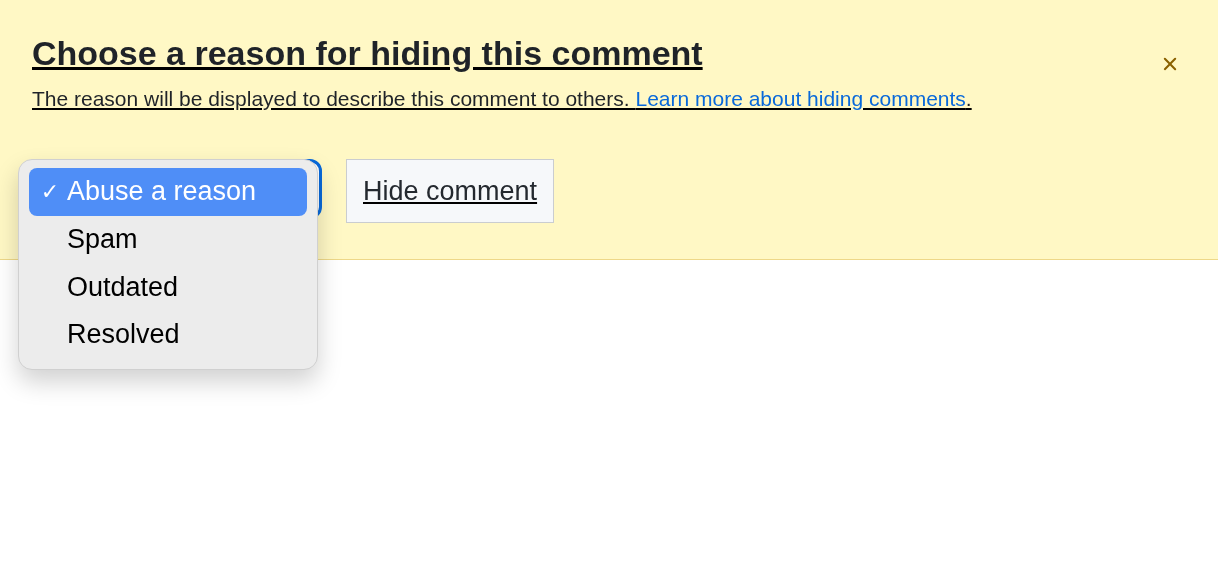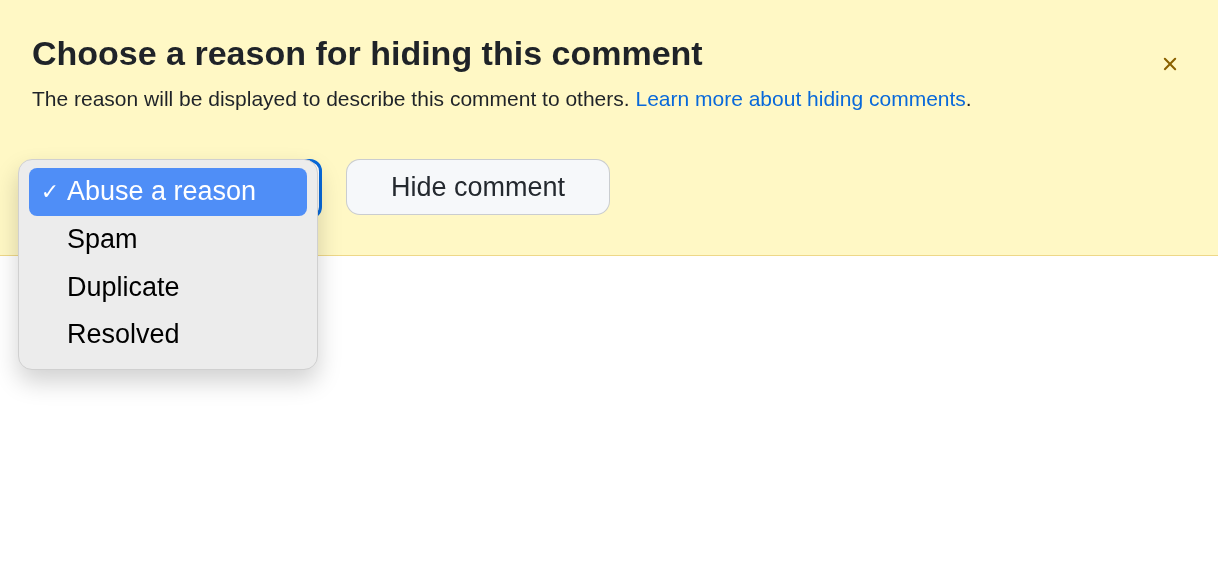--- a/index.html
+++ b/index.html
@@ -12,20 +12,21 @@
       background: #ffffff;
       width: 1218px;
       height: 570px;
       position: relative;
     }
     .banner {
       background: #fff8c5;
       border-bottom: 1px solid rgba(212, 167, 44, 0.4);
       padding: 32px 32px 36px 32px;
       position: relative;
+      text-decoration: underline;
     }
     .close-btn {
       position: absolute;
       top: 52px;
       right: 36px;
       width: 24px;
       height: 24px;
       background: none;
       border: none;
       cursor: pointer;
@@ -69,27 +70,27 @@
     .select-outline {
       width: 290px;
       height: 60px;
       border: 3px solid #0969da;
       border-radius: 12px;
       background: #ffffff;
     }
     .hide-btn {
       background: #f6f8fa;
       border: 1px solid rgba(31, 35, 40, 0.2);
-      border-radius: 14px;
-      padding: 12px 44px;
+      border-radius: 0;
+      padding: 12px 16px;
       font-size: 27px;
       font-weight: 500;
       color: #24292f;
       cursor: pointer;
-      height: 56px;
+      height: 64px;
       line-height: 1;
     }
     .dropdown {
       position: absolute;
       top: 0;
       left: -14px;
       width: 300px;
       background: #ececec;
       border: 1px solid #d0d0d0;
       border-radius: 14px;
@@ -148,21 +149,21 @@
         <div class="dropdown-item selected">
           <span class="check">✓</span>
           <span>Abuse a reason</span>
         </div>
         <div class="dropdown-item">
           <span class="check">✓</span>
           <span>Spam</span>
         </div>
         <div class="dropdown-item">
           <span class="check">✓</span>
-          <span>Duplicate</span>
+          <span>Outdated</span>
         </div>
         <div class="dropdown-item">
           <span class="check">✓</span>
           <span>Resolved</span>
         </div>
       </div>
     </div>
 
     <button class="hide-btn">Hide comment</button>
   </div>

